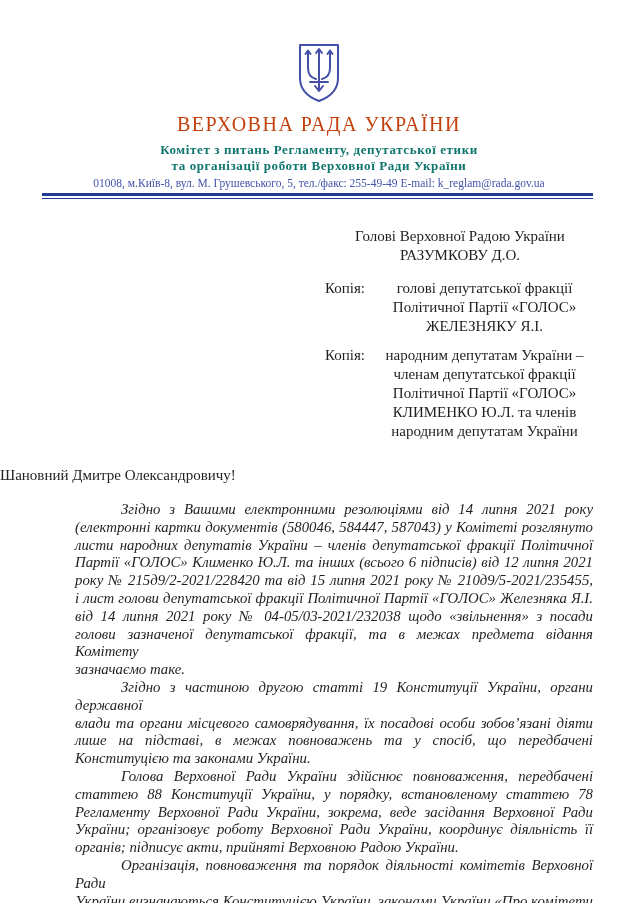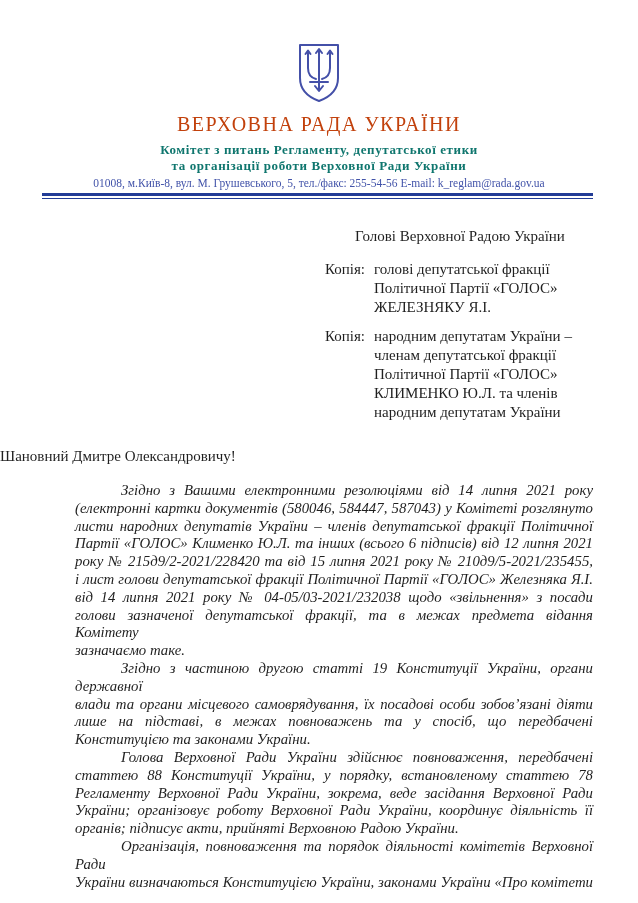--- a/index.html
+++ b/index.html
@@ -45,21 +45,21 @@
     margin:28px 0 0 325px;
     width:270px;
     font-size:15px;
     line-height:19px;
   }
   .addr-primary{ text-align:center; }
   .copy-block{ display:flex; }
   .copy-block.first-copy{ margin-top:14px; }
   .copy-block.second-copy{ margin-top:10px; }
   .copy-label{ flex:0 0 auto; padding-right:9px; }
-  .copy-content{ flex:1 1 auto; }
+  .copy-content{ flex:1 1 auto; text-align:center; }
   
   .salutation{
     margin-top:26px;
     font-size:15px;
   }
   .letter-body{
     margin:17px 45px 0 75px;
     font-size:14.8px;
     line-height:17.8px;
     font-style:italic;
@@ -89,29 +89,30 @@
         <path d="M17 40 H35"></path>
         <path d="M26 40 V47"></path>
         <path d="M22 44 L26 49 L30 44"></path>
       </svg>
     </span>
     <div class="org-title">ВЕРХОВНА РАДА УКРАЇНИ</div>
     <div class="committee">
       <div>Комітет з питань Регламенту, депутатської етики</div>
       <div>та організації роботи Верховної Ради України</div>
     </div>
-    <div class="address-line">01008, м.Київ-8, вул. М. Грушевського, 5, тел./факс: 255-54-56  E-mail: k_reglam@rada.gov.ua</div>
+    <div class="address-line">01008, м.Київ-8, вул. М. Грушевського, 5, тел./факс: 255-49-49  E-mail: k_reglam@rada.gov.ua</div>
   </div>
   <div class="rule"></div>
 
   <div class="recipients">
 
     <div class="addr-primary">
 
     <div>Голові Верховної Радою України</div>
+        <div>РАЗУМКОВУ Д.О.</div>
       </div>
 
     <div class="copy-block first-copy">
       <div class="copy-label">Копія:</div>
       <div class="copy-content">
 
       <div>голові депутатської фракції</div>
           <div>Політичної Партії «ГОЛОС»</div>
           <div>ЖЕЛЕЗНЯКУ Я.І.</div>
         </div>

